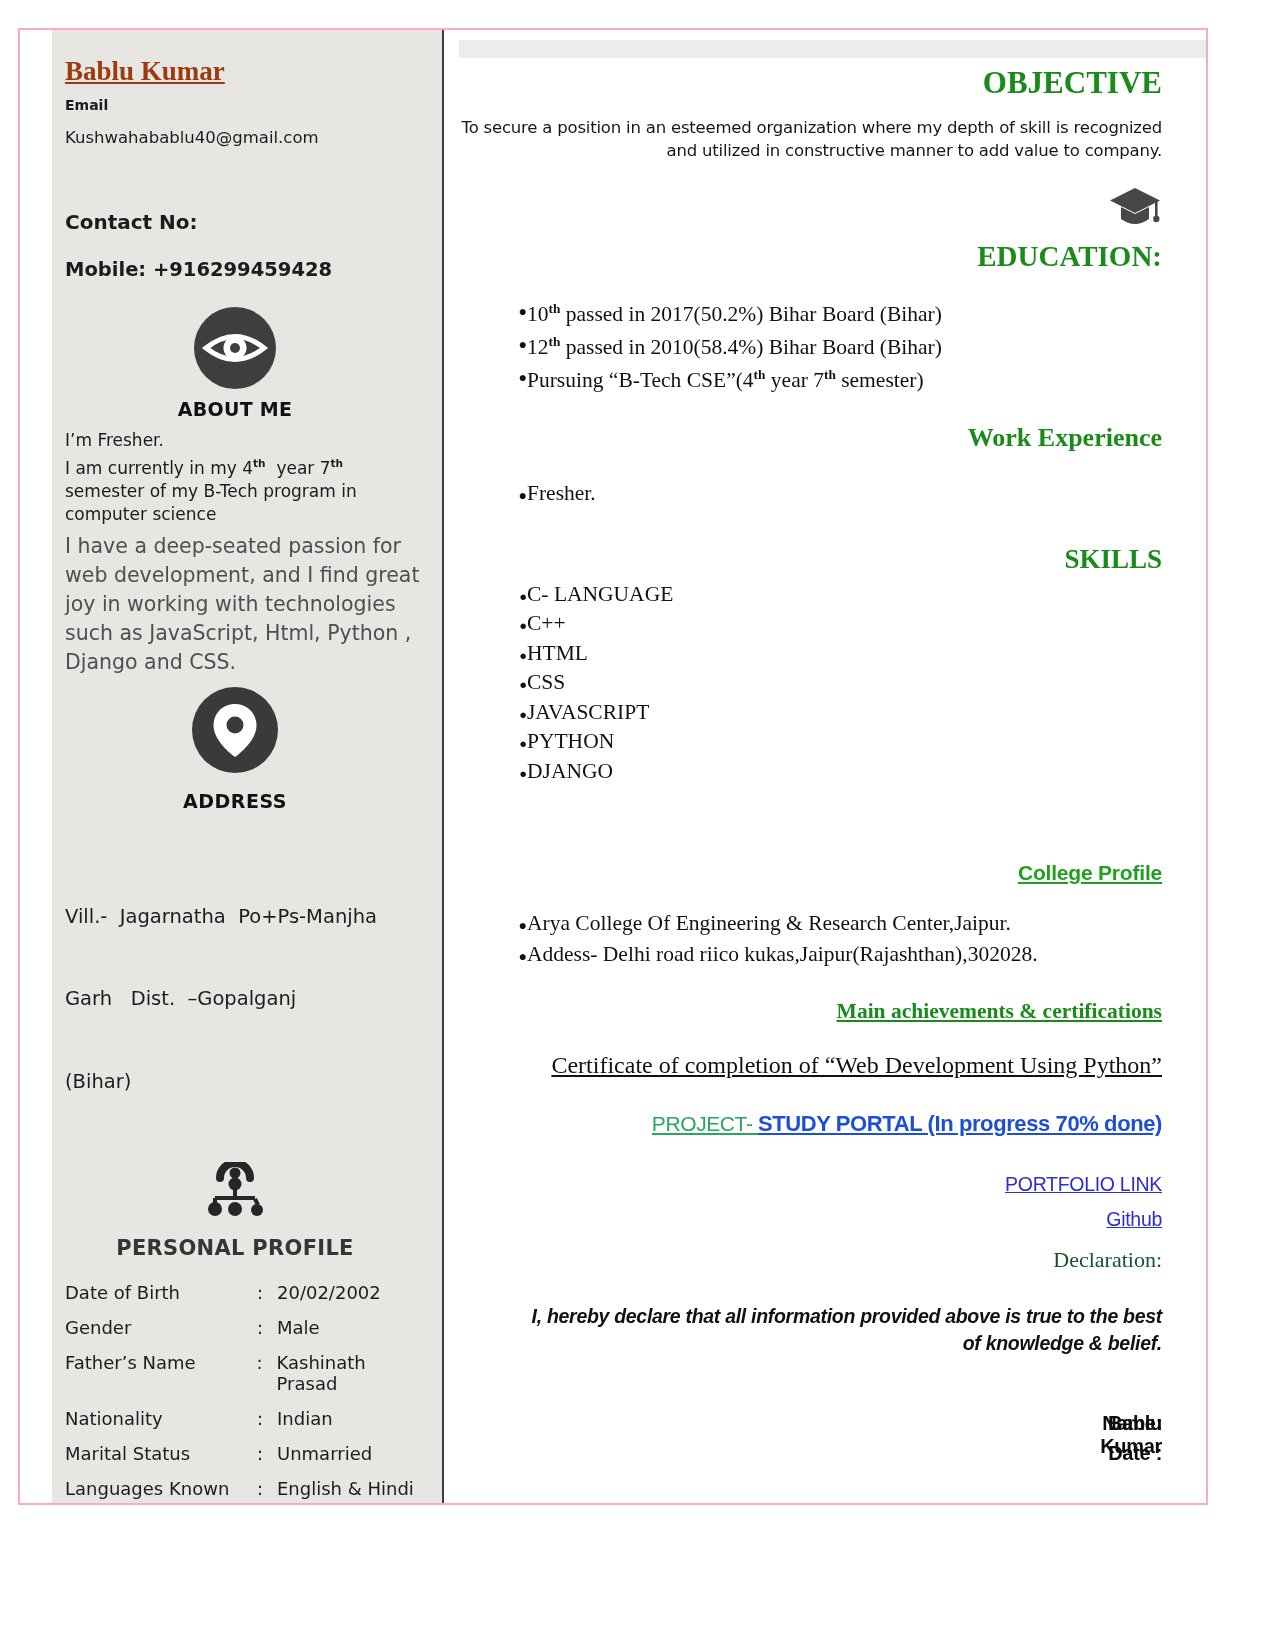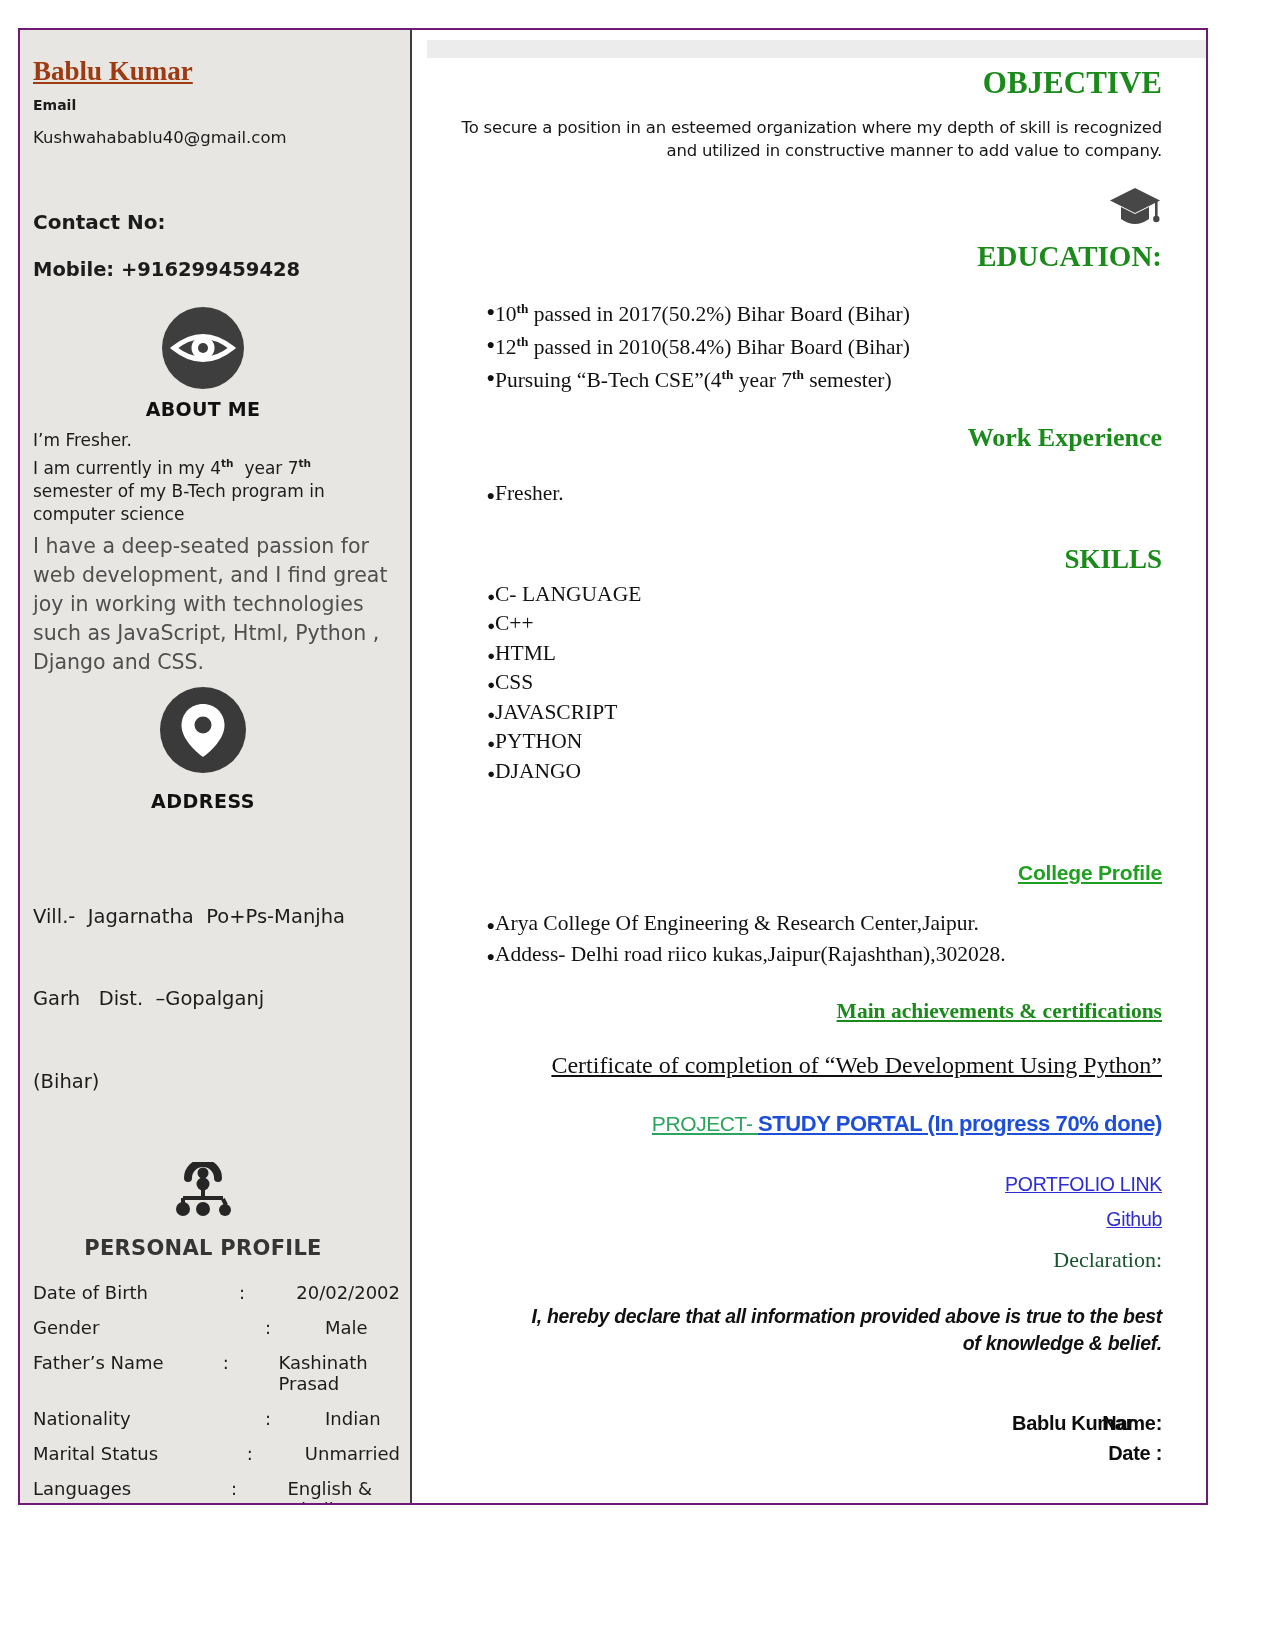--- a/index.html
+++ b/index.html
@@ -1,19 +1,19 @@
 <!DOCTYPE html>
 <html><head>
 <meta charset="utf-8">
 <style>
   html,body{margin:0;padding:0;background:#fff;}
   .page{position:relative;width:1275px;height:1650px;background:#ffffff;overflow:hidden;
         font-family:"DejaVu Sans",sans-serif;color:#1c1c1c;}
   .sheet{position:absolute;left:18px;top:28px;width:1190px;height:1477px;
-         border:2px solid #701a75;box-sizing:border-box;display:flex;}
+         border:2px solid #f9a8d4;box-sizing:border-box;display:flex;padding-left:32px;}
   
   .left-col{width:392px;min-width:392px;background:#e7e6e3;border-right:2px solid #3c3c3c;
             box-sizing:border-box;padding:0 10px 0 13px;overflow:hidden;}
   .name{margin-top:26px;font-family:"Liberation Serif",serif;font-weight:bold;
         font-size:27px;color:#9d3a10;text-decoration:underline;}
   .lbl-email{margin-top:10px;font-weight:bold;font-size:14px;}
   .email-val{margin-top:15px;font-size:16.5px;}
   .lbl-contact{margin-top:63px;font-weight:bold;font-size:20px;}
   .lbl-mobile{margin-top:24px;font-weight:bold;font-size:19.5px;}
   .icon-wrap{width:340px;text-align:center;}
@@ -24,21 +24,21 @@
   .about-para{margin-top:9px;font-size:17px;line-height:23px;color:#1b1b1b;}
   .about-line2{white-space:pre-wrap;}
   sup{font-size:.62em;font-weight:bold;}
   .passion{margin-top:6px;font-size:20.5px;line-height:29px;color:#4f4f4f;width:378px;}
   .pin-wrap{margin-top:10px;}
   .addr-head{margin-top:13px;letter-spacing:.5px;}
   .addr-para{margin-top:36px;font-size:19.5px;line-height:27.5px;white-space:pre;}
   .hier-wrap{margin-top:12px;}
   .pp-head{margin-top:14px;font-size:21px;color:#353535;}
   .pp-rows{margin-top:22px;font-size:18px;}
-  .pp-row{display:flex;margin-bottom:14px;gap:40px;}
+  .pp-row{display:flex;margin-bottom:14px;}
   .pp-label{width:192px;}
   .pp-sep{width:20px;}
   
   .right-col{flex:1;background:#fff;box-sizing:border-box;padding:0 44px 0 15px;position:relative;overflow:hidden;text-align:right;}
   .strip{margin:10px -44px 0 0;height:18px;background:#ececec;}
   .g-serif{font-family:"Liberation Serif",serif;font-weight:bold;color:#1a8a1a;}
   .h-objective{margin-top:8px;font-size:31px;line-height:1.1;}
   .obj-body{margin-top:16px;font-size:16.5px;line-height:23px;letter-spacing:-.2px;color:#161616;}
   .cap-wrap{margin-top:24px;}
   .h-education{margin-top:2px;font-size:29px;}

